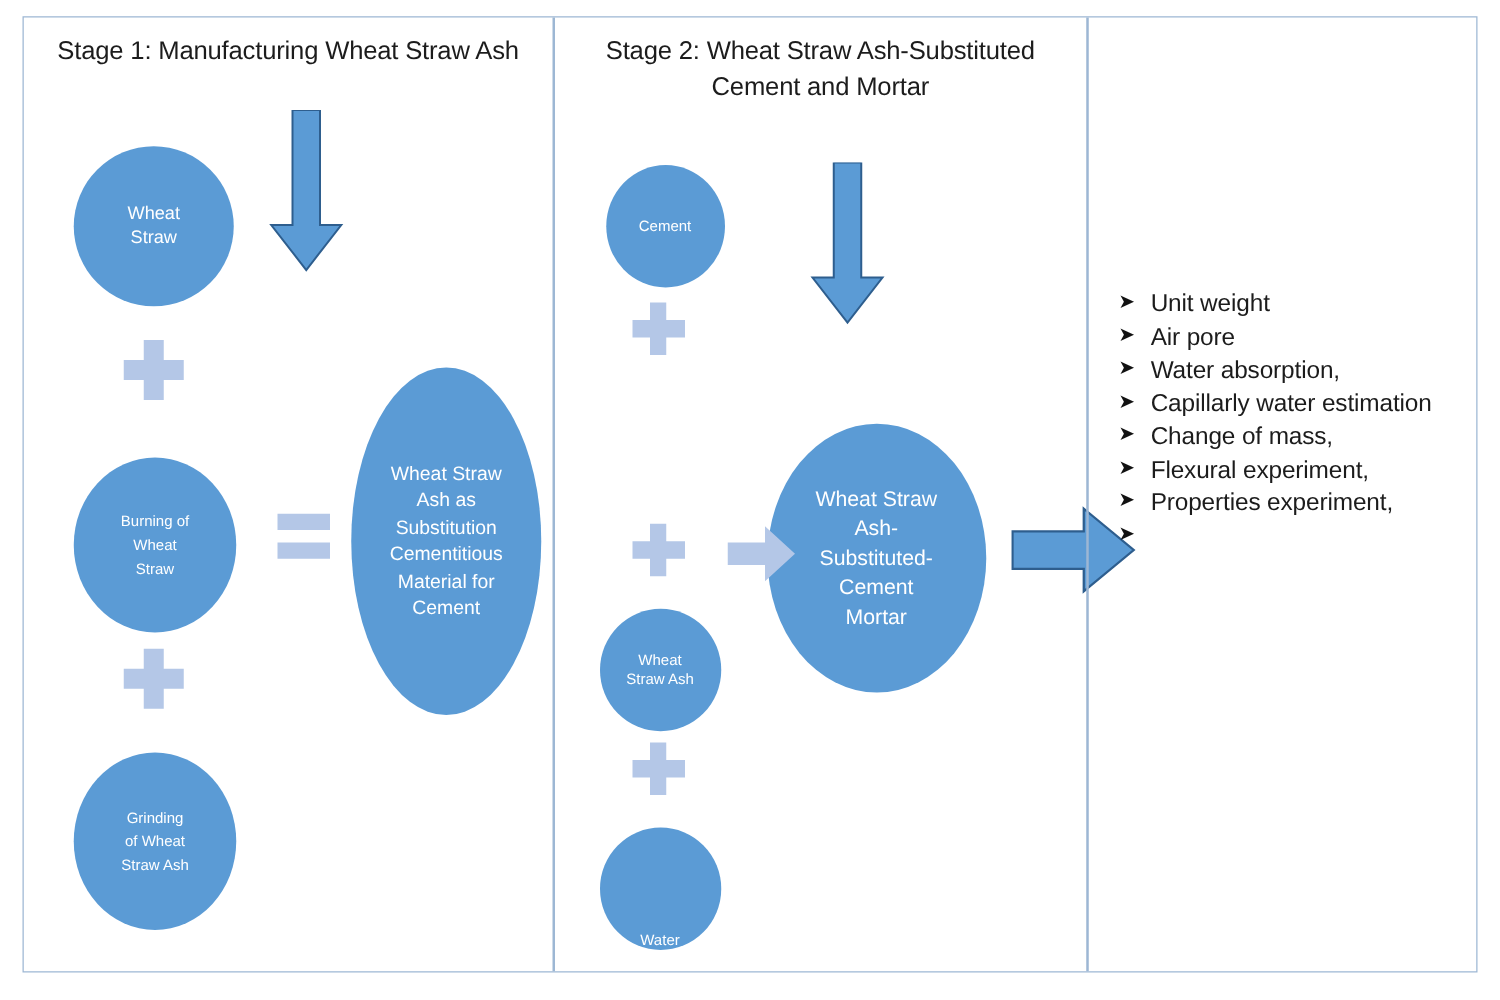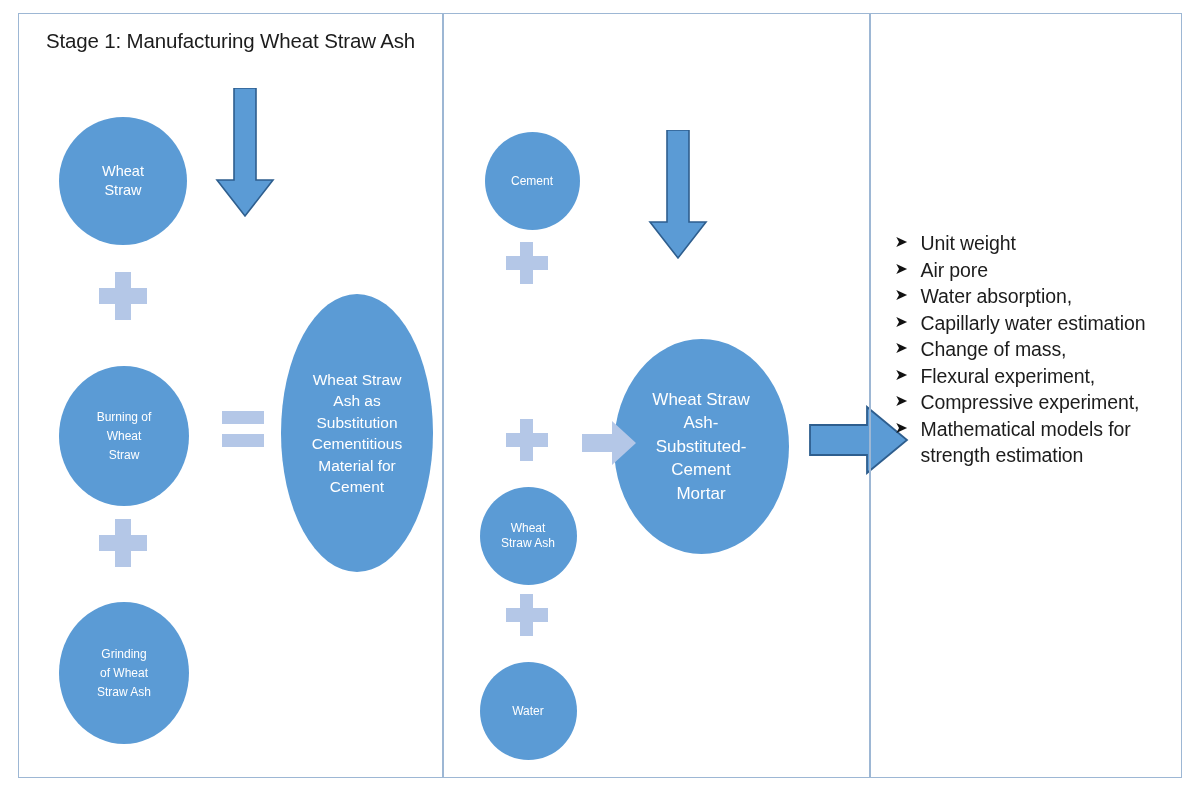--- a/index.html
+++ b/index.html
@@ -79,21 +79,21 @@
   
   #node-wheat-straw      { left: 40px;  top: 103px; width: 128px; height: 128px; font-size: 14.5px; line-height: 19px; }
   #node-burning          { left: 40px;  top: 352px; width: 130px; height: 140px; font-size: 12px; line-height: 19px; }
   #node-grinding         { left: 40px;  top: 588px; width: 130px; height: 142px; font-size: 12px; line-height: 19px; }
   #node-wsa-substitution { left: 262px; top: 280px; width: 152px; height: 278px; font-size: 15.5px; line-height: 21.5px; }
 
   
   #node-cement      { left: 41px; top: 118px; width: 95px; height: 98px;  font-size: 12px; line-height: 15px; }
   #node-fine-agg    { left: 36px; top: 298px; width: 97px; height: 98px;  font-size: 12px; line-height: 15px; }
   #node-wsa         { left: 36px; top: 473px; width: 97px; height: 98px;  font-size: 12px; line-height: 15px; }
-  #node-water       { left: 36px; top: 648px; width: 97px; height: 98px;  font-size: 12px; line-height: 15px; }
+  #node-water       { left: 36px; top: 648px; width: 97px; height: 98px;  font-size: 12px; line-height: 15px; align-items: flex-end; }
   #node-wsa-mortar  { left: 170px; top: 325px; width: 175px; height: 215px; font-size: 17px; line-height: 23.5px; }
 
   
   .plus {
     position: absolute;
   }
   .plus::before, .plus::after {
     content: "";
     position: absolute;
     background: #B4C7E7;
@@ -185,20 +185,21 @@
     <div class="plus" id="plus-1-b"></div>
 
     <div class="node" id="node-grinding">
       <span>Grinding<br>of Wheat<br>Straw Ash</span>
     </div>
   </div>
 
   <div class="col-divider" id="divider-1"></div>
 
   <div class="column" id="column-stage-2">
+    <div class="stage-title">Stage 2: Wheat Straw Ash-Substituted Cement and Mortar</div>
 
     <svg class="arrow-svg" id="arrow-down-2" viewBox="0 0 76 130">
       <polygon points="27,0 49,0 49,92 66,92 38,128 10,92 27,92" fill="#5B9BD5" stroke="#2E5E8E" stroke-width="1.6"></polygon>
     </svg>
 
     <div class="node" id="node-cement">
       <span>Cement</span>
     </div>
 
     <div class="plus" id="plus-2-a"></div>
@@ -232,18 +233,18 @@
   <div class="col-divider" id="divider-2"></div>
 
   <div class="column" id="column-stage-3">
     <ul id="properties-list">
       <li><span class="bullet-icon">➤</span><span>Unit weight</span></li>
       <li><span class="bullet-icon">➤</span><span>Air pore</span></li>
       <li><span class="bullet-icon">➤</span><span>Water absorption,</span></li>
       <li><span class="bullet-icon">➤</span><span>Capillarly water estimation</span></li>
       <li><span class="bullet-icon">➤</span><span>Change of mass,</span></li>
       <li><span class="bullet-icon">➤</span><span>Flexural experiment,</span></li>
-      <li><span class="bullet-icon">➤</span><span>Compressive experiment,</span></li>
-      <li><span class="bullet-icon">➤</span><span>Mathematical models for strength estimation</span></li>
+      <li><span class="bullet-icon">➤</span><span>Properties experiment,</span></li>
+      <li><span class="bullet-icon">➤</span></li>
     </ul>
   </div>
 
 </div>
 
 </body></html>

